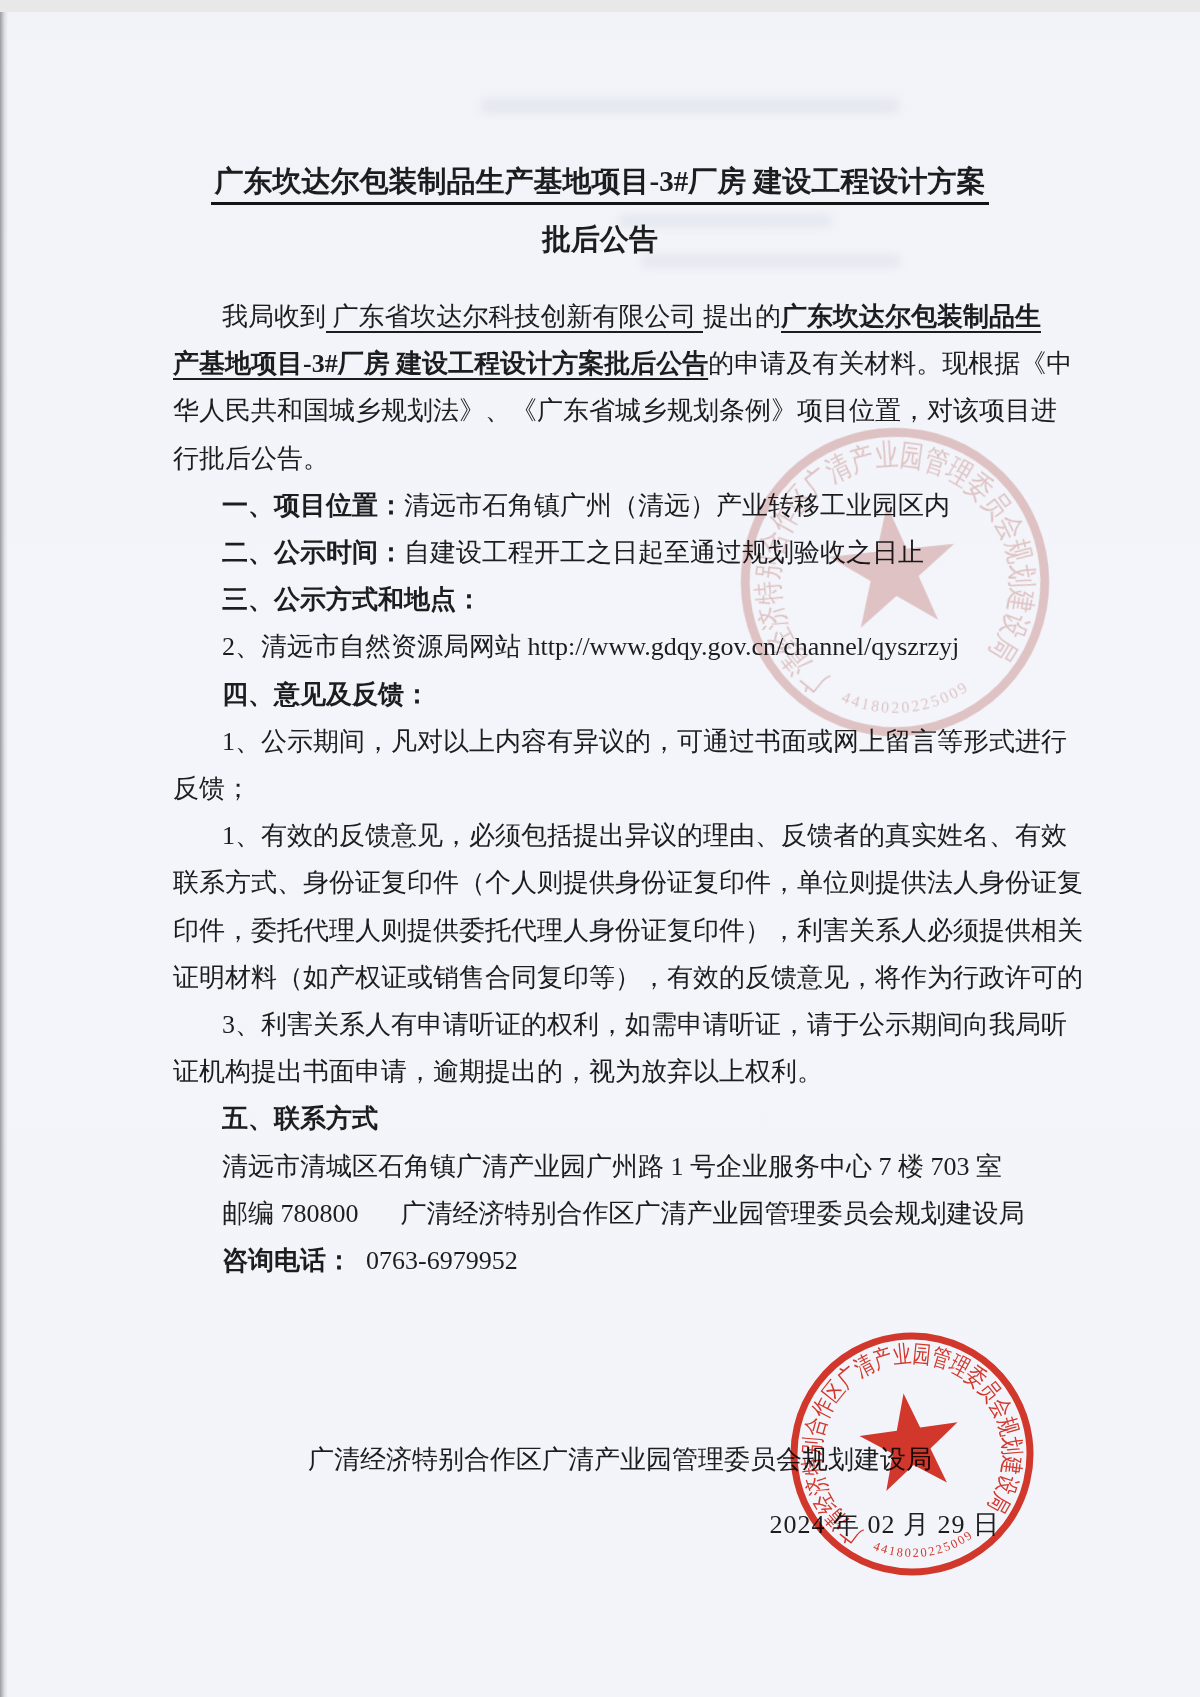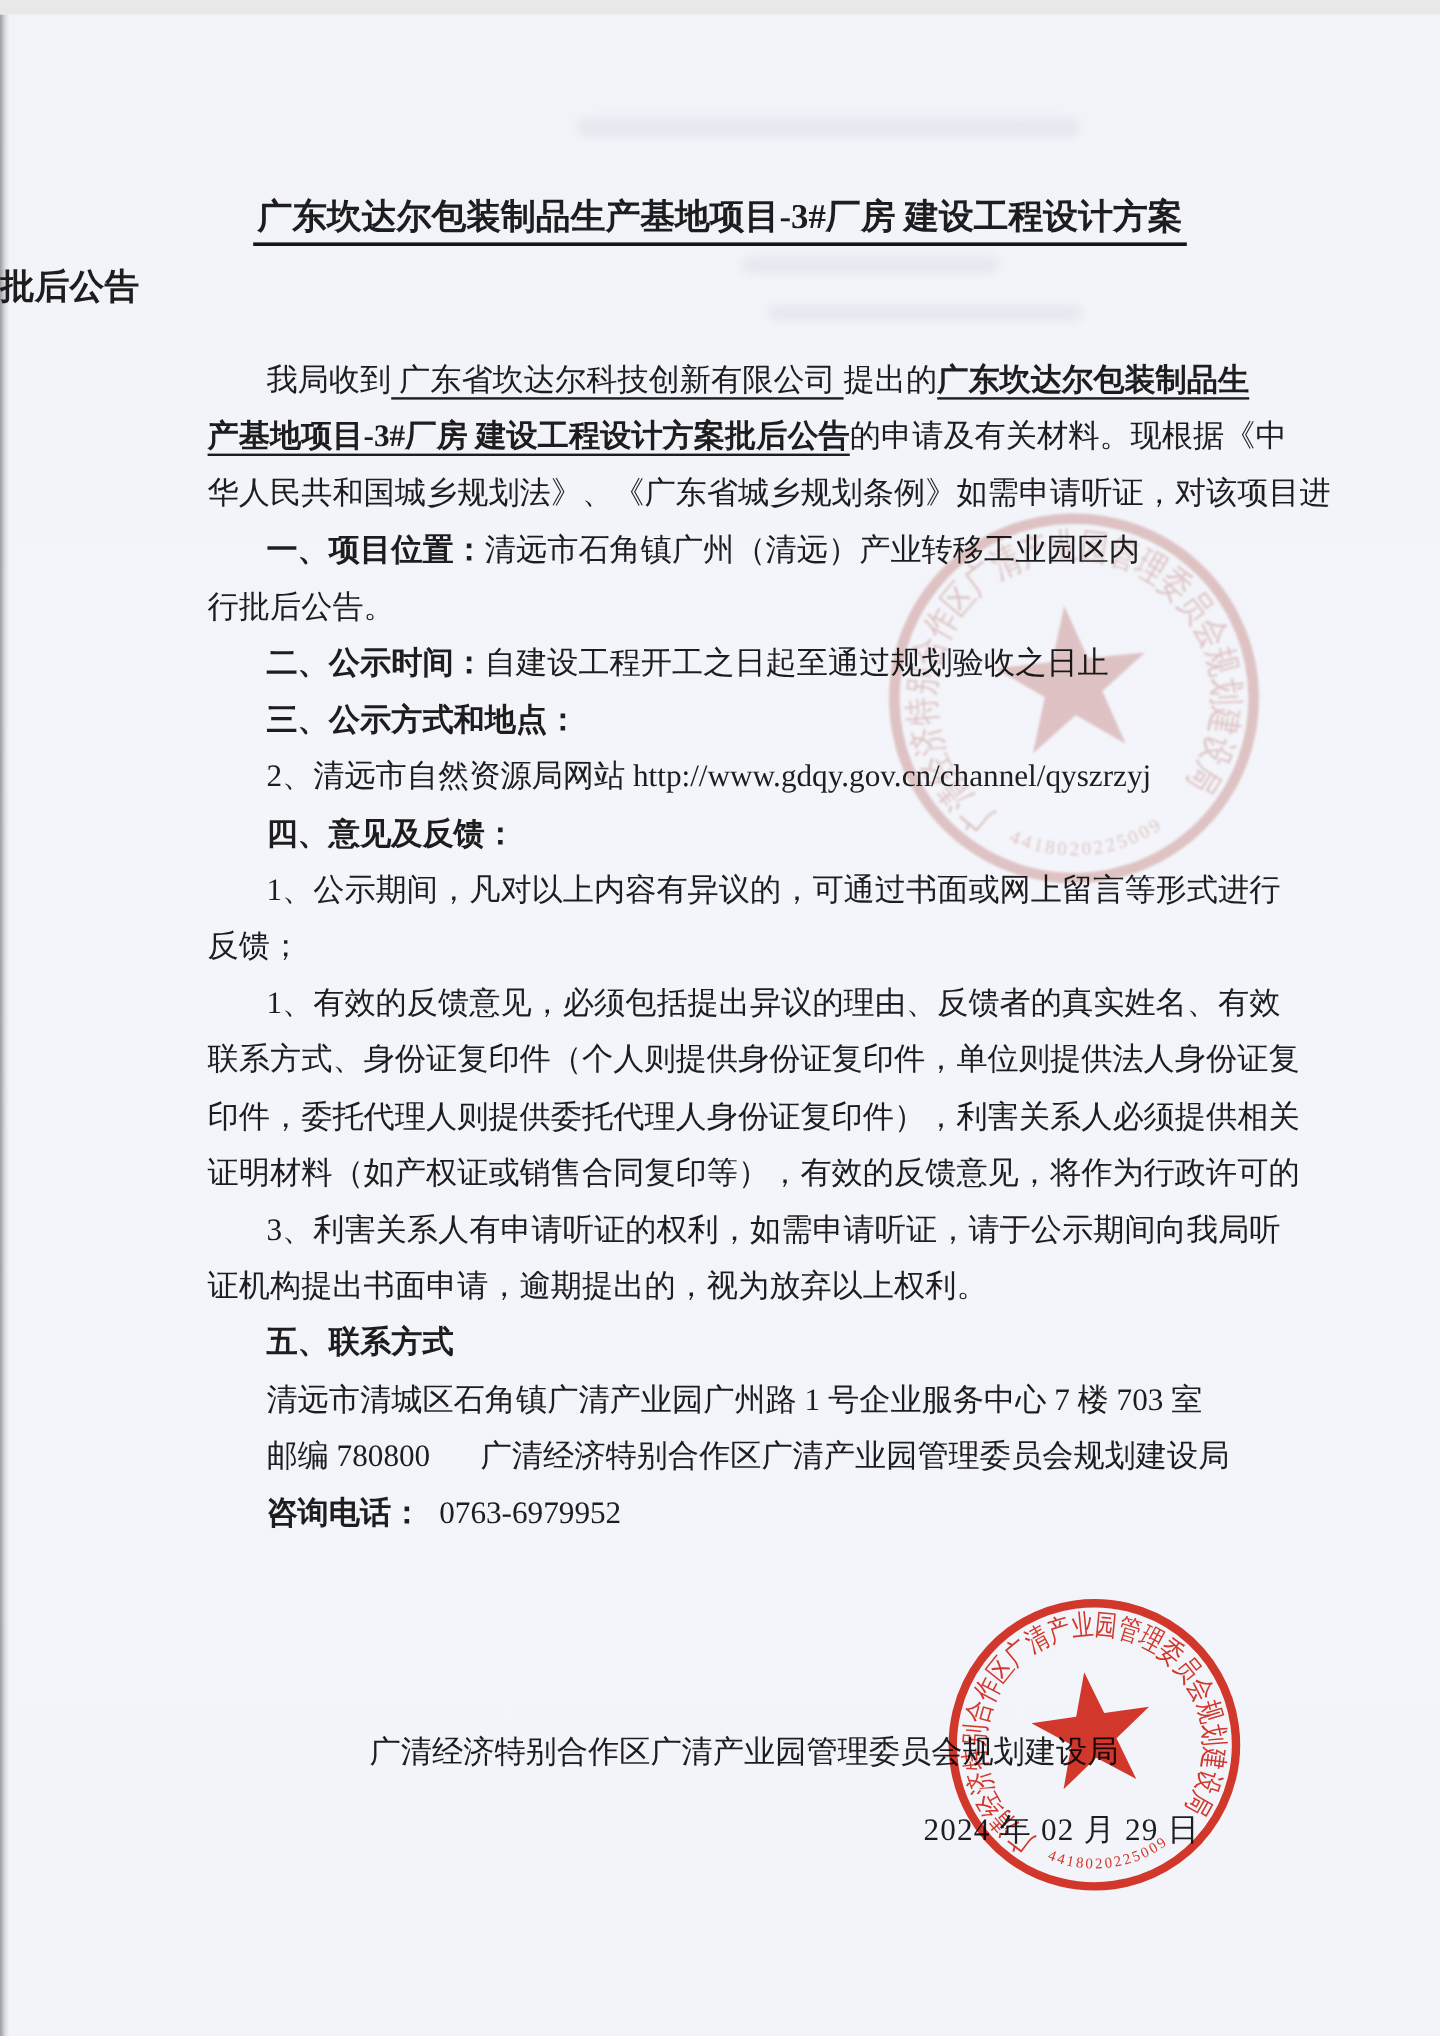--- a/index.html
+++ b/index.html
@@ -16,21 +16,21 @@
     background:linear-gradient(90deg,rgba(85,85,92,.55),rgba(120,120,128,.18) 55%,rgba(0,0,0,0));}
   
   .bleed{position:absolute;background:#aab1c2;opacity:.16;filter:blur(4px);border-radius:8px;}
   .bleed.b1{left:480px;top:86px;width:420px;height:16px;}
   .bleed.b2{left:618px;top:202px;width:215px;height:14px;}
   .bleed.b3{left:640px;top:242px;width:262px;height:14px;}
 
   .title1{position:absolute;left:0;right:0;top:144px;text-align:center;
     font-size:29px;font-weight:700;line-height:50px;}
   .title1 .tt{border-bottom:3px solid #141416;padding:0 4px 5px 4px;}
-  .title2{position:absolute;left:0;right:0;top:202px;
+  .title2{position:absolute;left:0;right:0;top:202px;text-align:center;
     font-size:29px;font-weight:700;line-height:50px;}
 
   .body{position:absolute;left:173px;right:168px;top:281px;
     font-size:26px;line-height:47.2px;}
   .ln{white-space:nowrap;}
   .indent{padding-left:49px;}
   .b{font-weight:700;}
   .u{text-decoration:underline;text-underline-offset:6px;text-decoration-thickness:2px;}
   .gap2{margin-left:42px;}
   .gap1{margin-left:14px;}
@@ -58,24 +58,24 @@
   <div class="title1">
     <span class="tt">广东坎达尔包装制品生产基地项目-3#厂房 建设工程设计方案</span>
   </div>
   <div class="title2">
     <span>批后公告</span>
   </div>
 
   <div class="body">
     <div class="ln indent"><span>我局收到</span><span class="u"> 广东省坎达尔科技创新有限公司 </span><span>提出的</span><span class="b u">广东坎达尔包装制品生</span></div>
     <div class="ln"><span class="b u">产基地项目-3#厂房 建设工程设计方案批后公告</span><span>的申请及有关材料。现根据《中</span></div>
-    <div class="ln">华人民共和国城乡规划法》、《广东省城乡规划条例》如需申请听证，对该项目进</div>
+    <div class="ln">华人民共和国城乡规划法》、《广东省城乡规划条例》项目位置，对该项目进</div>
+    <div class="ln">行批后公告。</div>
+
     <div class="ln indent"><span class="b">一、项目位置：</span><span>清远市石角镇广州（清远）产业转移工业园区内</span></div>
-
-    <div class="ln">行批后公告。</div>
     <div class="ln indent"><span class="b">二、公示时间：</span><span>自建设工程开工之日起至通过规划验收之日止</span></div>
     <div class="ln indent"><span class="b">三、公示方式和地点：</span></div>
     <div class="ln indent">2、清远市自然资源局网站 http://www.gdqy.gov.cn/channel/qyszrzyj</div>
     <div class="ln indent"><span class="b">四、意见及反馈：</span></div>
     <div class="ln indent">1、公示期间，凡对以上内容有异议的，可通过书面或网上留言等形式进行</div>
     <div class="ln">反馈；</div>
     <div class="ln indent">1、有效的反馈意见，必须包括提出异议的理由、反馈者的真实姓名、有效</div>
     <div class="ln">联系方式、身份证复印件（个人则提供身份证复印件，单位则提供法人身份证复</div>
     <div class="ln">印件，委托代理人则提供委托代理人身份证复印件），利害关系人必须提供相关</div>
     <div class="ln">证明材料（如产权证或销售合同复印等），有效的反馈意见，将作为行政许可的</div>

